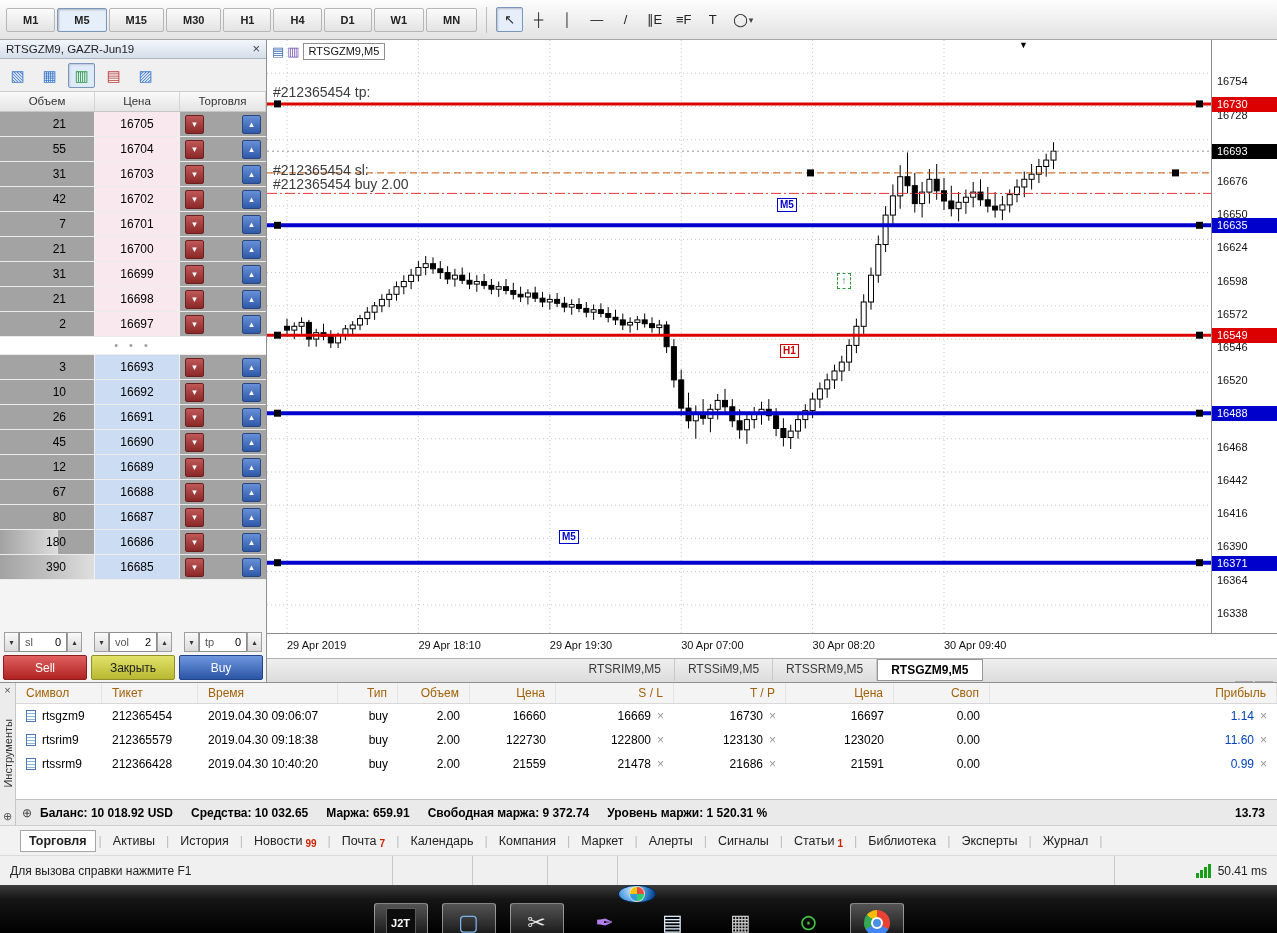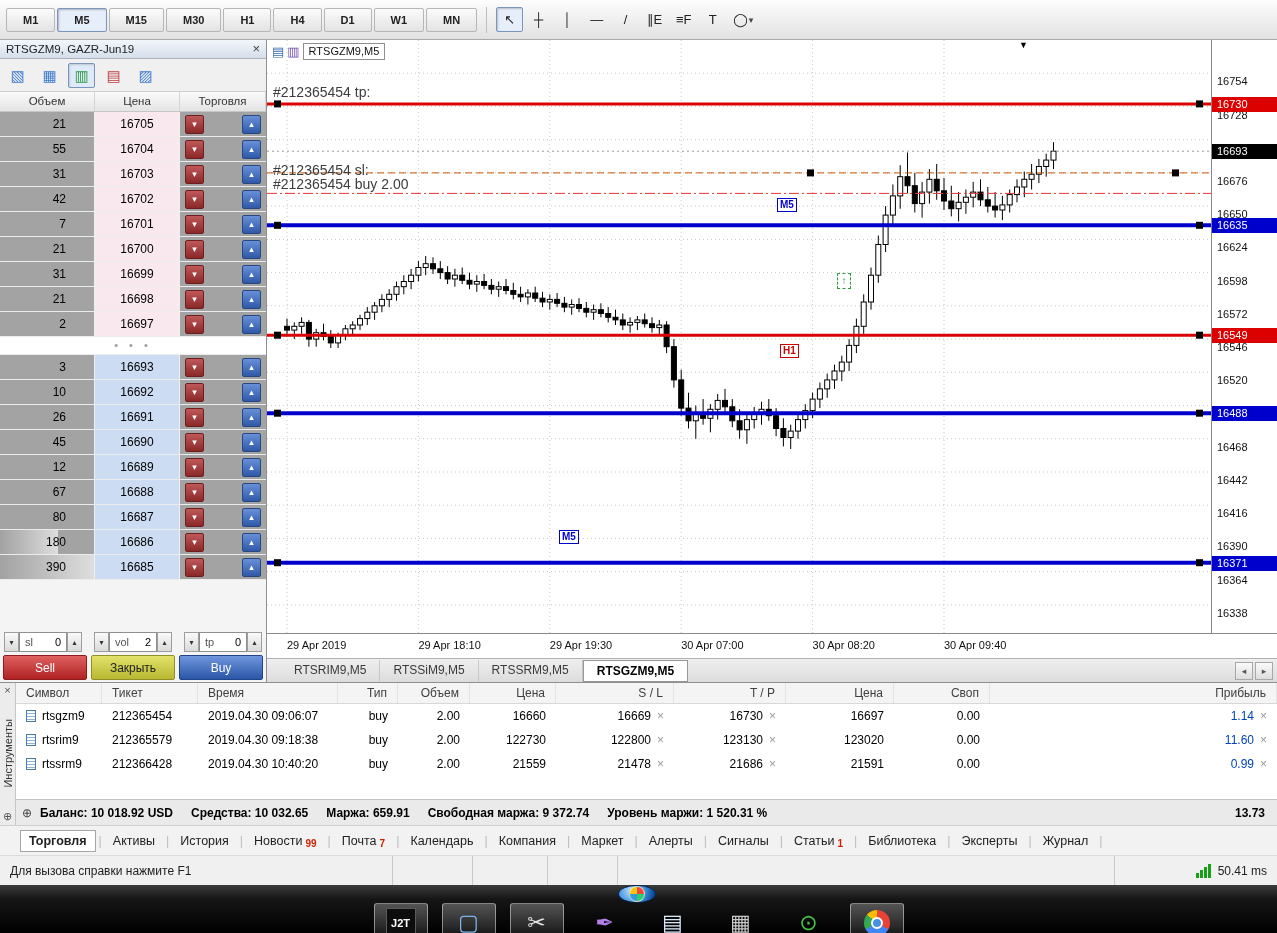--- a/index.html
+++ b/index.html
@@ -63,36 +63,36 @@
   .price-axis{position:absolute;top:0;right:0;width:66px;height:593px;border-left:1px solid #8a8a8a;background:#fff;font-size:11px;z-index:4;}
   .ptick{position:absolute;left:5px;color:#111;margin-top:8px;}
   .pbadge{position:absolute;left:0;width:66px;height:15px;line-height:15px;padding-left:5px;font-size:11px;}
   .time-axis{position:absolute;left:0;bottom:0;width:1010px;height:25px;border-top:1px solid #8a8a8a;background:#fff;font-size:11px;z-index:4;}
   .ttick{position:absolute;top:5px;white-space:nowrap;color:#111;}
   .overlays{position:absolute;left:0;top:0;width:944px;height:593px;z-index:3;pointer-events:none;}
   .ord-label{position:absolute;font-size:14px;color:#3c3c3c;white-space:nowrap;}
   .tf-badge{position:absolute;font-size:10px;font-weight:bold;border:1px solid;background:#fff;padding:0 2px;line-height:12px;}
   .ea-marker{position:absolute;width:14px;height:16px;border:1px dashed #2a9a3a;color:#188828;font-size:10px;text-align:center;line-height:14px;background:rgba(255,255,255,.6);}
   .time-pointer{position:absolute;font-size:9px;color:#000;}
-  .chart-tabs{height:24px;background:linear-gradient(#efefef,#dcdcdc);border-top:1px solid #b2b2b2;display:flex;align-items:center;padding-left:14px;}
+  .chart-tabs{height:24px;background:linear-gradient(#efefef,#dcdcdc);border-top:1px solid #b2b2b2;display:flex;align-items:center;padding-left:14px;flex-direction:column;}
   .ctab{padding:0 13px;line-height:21px;font-size:12px;color:#3a3a3a;border-right:1px solid #c8c8c8;}
   .ctab.active{background:#fff;border:1px solid #979797;font-weight:bold;color:#000;line-height:20px;}
   .tab-nav{margin-left:auto;display:flex;gap:2px;padding-right:4px;}
   .tab-nav button{width:18px;height:18px;font-size:9px;padding:0;background:linear-gradient(#fafafa,#ddd);border:1px solid #a8a8a8;color:#555;}
 
   
   .toolbox{height:143px;border-top:1px solid #909090;display:flex;background:#fff;}
   .tb-strip{width:16px;background:#ececec;border-right:1px solid #c6c6c6;display:flex;flex-direction:column;align-items:center;padding:1px 0 2px 0;}
   .strip-close{font-size:11px;color:#555;line-height:12px;}
   .strip-title{writing-mode:vertical-rl;transform:rotate(180deg);font-size:11px;color:#333;margin:auto;}
   .strip-plus{font-size:11px;color:#555;}
   .tb-main{flex:1;display:flex;flex-direction:column;}
   .tt-grid{display:grid;grid-template-columns:86px 96px 140px 60px 72px 86px 118px 112px 108px 96px 1fr;align-items:center;}
   .tt-head{height:21px;border-bottom:1px solid #d8d8d8;background:#f4f4f4;}
-  .th{font-size:12px;color:#404040;padding:0 10px;border-right:1px solid #e4e4e4;line-height:20px;}
+  .th{font-size:12px;color:#a16207;padding:0 10px;border-right:1px solid #e4e4e4;line-height:20px;}
   .tr{height:24px;background:#fff;}
   .td{font-size:12px;padding:0 10px;white-space:nowrap;}
   .c0,.c1,.c2{text-align:left;}
   .c3,.c4,.c5,.c6,.c7,.c8,.c9,.c10{text-align:right;}
   .doc-icon{display:inline-block;width:10px;height:12px;border:1px solid #4a7ab5;background:repeating-linear-gradient(#fff 0 2px,#8fb3dd 2px 3px);vertical-align:-2px;margin-right:6px;}
   .xbtn{color:#999;margin-left:6px;font-size:12px;}
   .profit{color:#0044bb;}
   .balance-row{margin-top:auto;height:26px;background:#eaeaea;border-top:1px solid #c2c2c2;display:flex;align-items:center;font-weight:bold;font-size:12px;padding:0 12px 0 6px;}
   .bal-plus{color:#444;margin-right:8px;font-weight:normal;}
   .bal{margin-right:18px;white-space:nowrap;}

